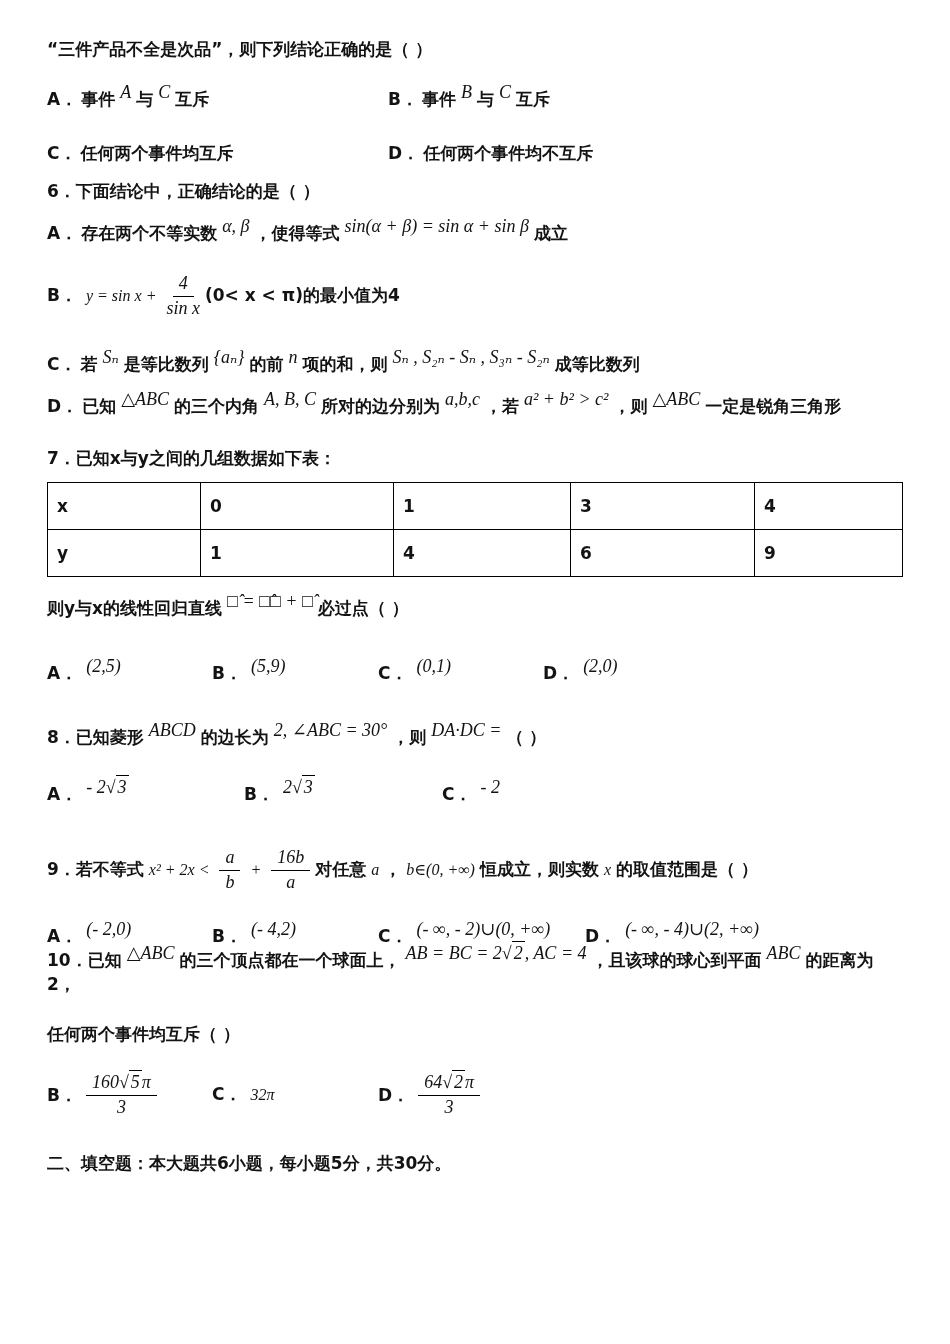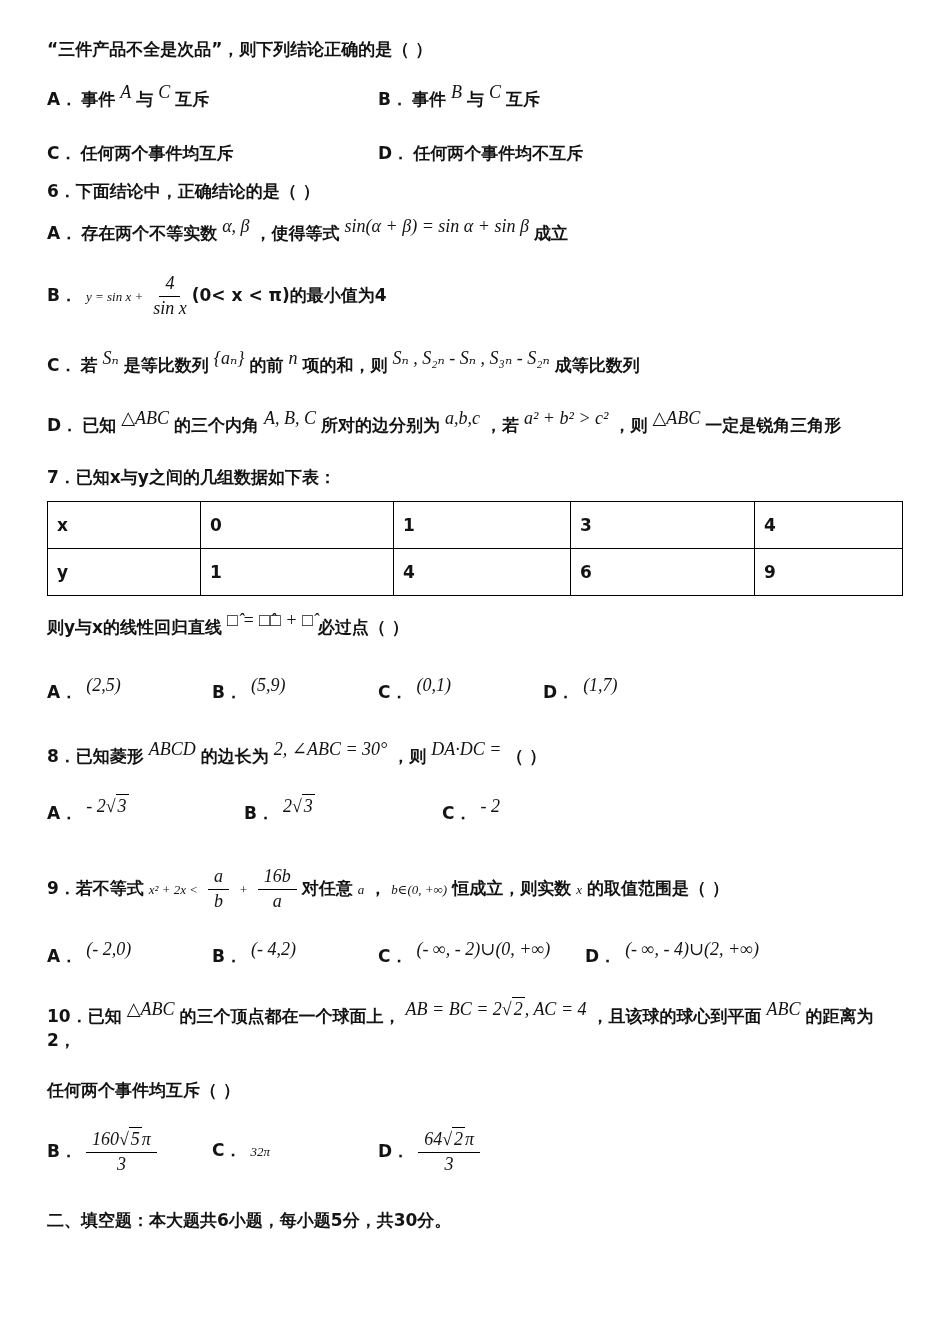--- a/index.html
+++ b/index.html
@@ -8,36 +8,36 @@
     width: 950px; height: 1344px; overflow: hidden;
     font-family: "DejaVu Sans", "Liberation Sans", sans-serif;
     color: #131313;
   }
   .page { padding: 37px 49px 0 47px; font-size: 17px; font-weight: 700; line-height: 24px; }
   .line { margin: 0; }
   .txt { font-weight: 700; }
   .lbl { font-weight: 700; margin-right: 4px; }
   .m {
     font-family: "Liberation Serif", "DejaVu Serif", serif;
-    font-style: italic; font-weight: 400; font-size: 13px; margin: 0 5px;
+    font-style: italic; font-weight: 400; font-size: 16px; margin: 0 5px;
     white-space: nowrap;
   }
   .up { position: relative; top: -7px; font-size: 18px; }
   .frac {
     display: inline-flex; flex-direction: column; align-items: center;
     vertical-align: middle; margin: 0 5px;
     font-family: "Liberation Serif", "DejaVu Serif", serif;
     font-style: italic; font-weight: 400; font-size: 18px; line-height: 1.2;
   }
   .frac .num { border-bottom: 1.5px solid #000; padding: 0 6px 1px; text-align: center; }
   .frac .den { padding-top: 1px; text-align: left; }
   .rad { font-style: normal; font-weight: 400; }
   .rad .rad-arg { border-top: 1.6px solid #000; padding: 1px 2px 0; font-style: italic; }
   .opt-grid { display: grid; }
-  .grid2 { grid-template-columns: 331px 1fr; }
+  .grid2 { grid-template-columns: 331px 1fr; gap: 10px; }
   .grid4 { grid-template-columns: 165px 166px 165px 1fr; }
   .grid4w { grid-template-columns: 165px 166px 207px 1fr; }
   table.data { border-collapse: collapse; width: 855px; table-layout: fixed; margin: 12px 0 0 0; }
   table.data td {
     border: 1.5px solid #000; height: 47px; padding: 0 0 0 9px;
     font-weight: 700; font-size: 17px; vertical-align: middle; text-align: left;
   }
   
   .mb-s  { margin-bottom: 14px; }
   .mb-m  { margin-bottom: 26px; }
@@ -75,21 +75,21 @@
     <span class="lbl">A．</span><span class="txt">存在两个不等实数</span><span class="m up">α, β</span><span class="txt">，使得等式</span><span class="m up">sin(α + β) = sin α + sin β</span><span class="txt">成立</span>
   </div>
 
   <div class="line" style="margin-bottom:28px; line-height:56px;">
     <span class="lbl">B．</span><span class="m">y = sin x +</span><span class="frac">
         <span class="num">4</span>
         <span class="den">sin x</span>
       </span><span class="txt">(0&lt; x &lt; π)的最小值为4</span>
   </div>
 
-  <div class="line" style="margin-bottom:36px">
+  <div class="line" style="margin-bottom:18px">
     <span class="lbl">C．</span><span class="txt">若</span><span class="m up">Sₙ</span><span class="txt">是等比数列</span><span class="m up">{aₙ}</span><span class="txt">的前</span><span class="m up">n</span><span class="txt">项的和，则</span><span class="m up">Sₙ , S₂ₙ - Sₙ , S₃ₙ - S₂ₙ</span><span class="txt">成等比数列</span>
   </div>
 
   <div class="line" style="margin-bottom:28px">
     <span class="lbl">D．</span><span class="txt">已知</span><span class="m up">△ABC</span><span class="txt">的三个内角</span><span class="m up">A, B, C</span><span class="txt">所对的边分别为</span><span class="m up">a,b,c</span><span class="txt">，若</span><span class="m up">a² + b² &gt; c²</span><span class="txt">，则</span><span class="m up">△ABC</span><span class="txt">一定是锐角三角形</span>
   </div>
 
   <div class="line">7．已知x与y之间的几组数据如下表：</div>
 
   <table class="data">
@@ -119,21 +119,21 @@
     </table>
 
   <div class="line" style="margin-top:14px; margin-bottom:36px; line-height:34px;">
     <span class="txt">则y与x的线性回归直线</span><span class="m up">□̂ = □̂□ + □̂</span><span class="txt">必过点（    ）</span>
   </div>
 
   <div class="opt-grid grid4 mb-xl">
     <div class="opt"><span class="lbl">A．</span><span class="m up">(2,5)</span></div>
     <div class="opt"><span class="lbl">B．</span><span class="m up">(5,9)</span></div>
     <div class="opt"><span class="lbl">C．</span><span class="m up">(0,1)</span></div>
-    <div class="opt"><span class="lbl">D．</span><span class="m up">(1,7)</span></div>
+    <div class="opt"><span class="lbl">D．</span><span class="m up">(2,0)</span></div>
   </div>
 
   <div class="line mb-l">
     <span class="txt">8．已知菱形</span><span class="m up">ABCD</span><span class="txt">的边长为</span><span class="m up">2, ∠ABC = 30°</span><span class="txt">，则</span><span class="m up">DA·DC =</span><span class="txt">（  ）</span>
   </div>
 
   <div class="opt-grid grid4 mb-l" style="line-height:30px;gap:32px;">
     <div class="opt"><span class="lbl">A．</span><span class="m up"><span>- 2</span><span class="rad">√<span class="rad-arg">3</span></span></span></div>
     <div class="opt"><span class="lbl">B．</span><span class="m up"><span>2</span><span class="rad">√<span class="rad-arg">3</span></span></span></div>
     <div class="opt"><span class="lbl">C．</span><span class="m up">- 2</span></div>
@@ -142,21 +142,21 @@
   <div class="line" style="margin-bottom:24px; line-height:60px;">
     <span class="txt">9．若不等式</span><span class="m">x² + 2x &lt;</span><span class="frac">
         <span class="num">a</span>
         <span class="den">b</span>
       </span><span class="m">+</span><span class="frac">
         <span class="num">16b</span>
         <span class="den">a</span>
       </span><span class="txt">对任意</span><span class="m">a</span><span class="txt">，</span><span class="m">b∈(0, +∞)</span><span class="txt">恒成立，则实数</span><span class="m">x</span><span class="txt">的取值范围是（    ）</span>
   </div>
 
-  <div class="opt-grid grid4w" style="margin-bottom:36px">
+  <div class="opt-grid grid4w" style="">
     <div class="opt"><span class="lbl">A．</span><span class="m up">(- 2,0)</span></div>
     <div class="opt"><span class="lbl">B．</span><span class="m up">(- 4,2)</span></div>
     <div class="opt"><span class="lbl">C．</span><span class="m up">(- ∞, - 2)∪(0, +∞)</span></div>
     <div class="opt"><span class="lbl">D．</span><span class="m up">(- ∞, - 4)∪(2, +∞)</span></div>
   </div>
 
   <div class="line mb-m">
     <span class="txt">10．已知</span><span class="m up">△ABC</span><span class="txt">的三个顶点都在一个球面上，</span><span class="m up"><span>AB = BC = 2</span><span class="rad">√<span class="rad-arg">2</span></span><span>, AC = 4</span></span><span class="txt">，且该球的球心到平面</span><span class="m up">ABC</span><span class="txt">的距离为2，</span>
   </div>
 

